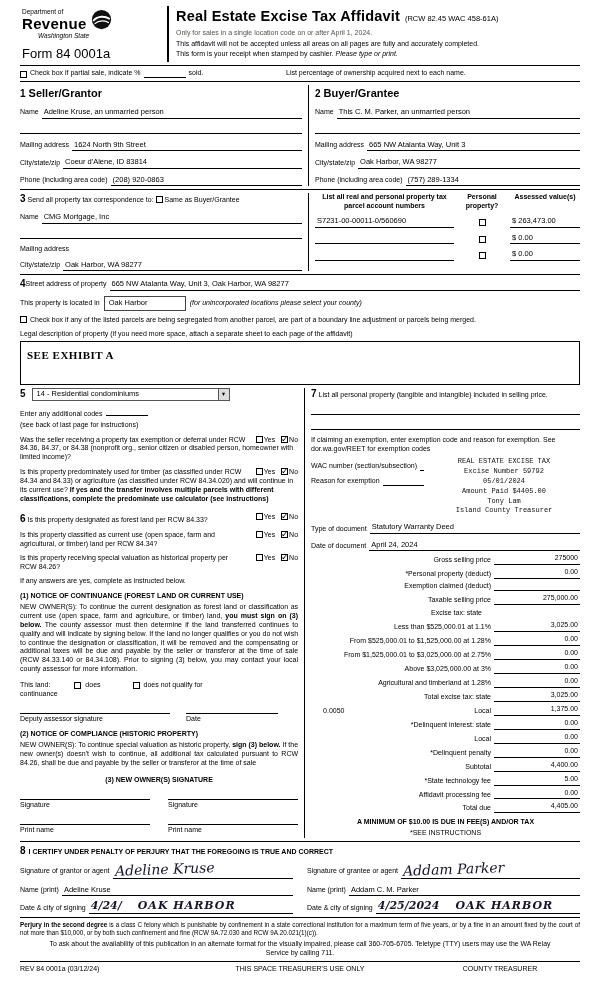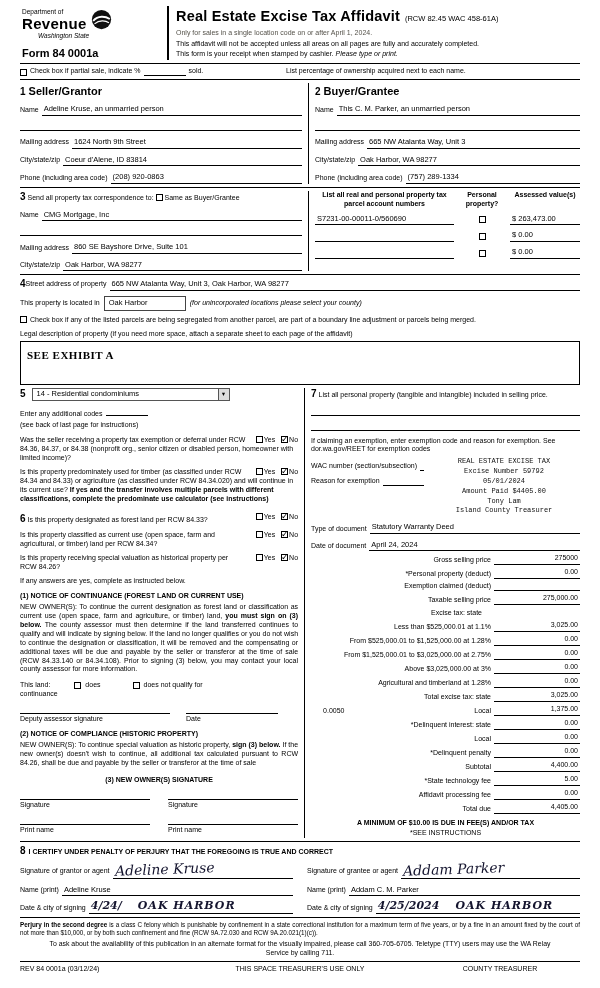--- a/index.html
+++ b/index.html
@@ -10,21 +10,21 @@
   padding:6px 10px 0;position:relative;overflow:hidden;}
 
 
 .hdr{display:flex;align-items:stretch;}
 .hdr-left{width:140px;padding:2px 0 0 2px;}
 .logo-row{display:flex;align-items:flex-start;gap:4px;}
 .dept-of{font-size:6.5px;}
 .revenue{font-size:15px;font-weight:bold;letter-spacing:.3px;line-height:1;}
 .logo-mark{width:21px;height:21px;margin-top:1px;flex:none;}
 .wastate{font-size:6.5px;font-style:italic;margin:1px 0 0 16px;}
-.formno{font-size:11px;font-weight:bold;margin-top:5px;}
+.formno{font-size:13px;font-weight:normal;margin-top:5px;}
 .hdr-div{width:2px;background:#000;margin:0 7px;}
 .hdr-right{flex:1;padding-top:1px;}
 .title{font-size:14.5px;font-weight:bold;letter-spacing:.2px;}
 .titleref{font-size:7.5px;margin-left:3px;}
 .hnote{margin-top:2px;}
 .hnote-gray{color:#55524a;margin-top:3px;}
 .italic{font-style:italic;}
 .bold{font-weight:bold;}
 
 .rule{border:none;border-top:1px solid #000;margin:3px 0;}
@@ -235,21 +235,20 @@
         <span class="cb"></span>
         <span>Same as Buyer/Grantee</span>
       </div>
       <div class="frow">
           <span class="lbl">Name</span>
           <span class="val">CMG Mortgage, Inc</span>
         </div>
       <div class="blankline"></div>
       <div class="frow">
           <span class="lbl">Mailing address</span>
-          <span class="val">860 SE Bayshore Drive, Suite 101</span>
         </div>
       <div class="frow">
           <span class="lbl">City/state/zip</span>
           <span class="val">Oak Harbor, WA 98277</span>
         </div>
     </div>
     <div class="cr">
       <div class="pthead">
         <div class="pt-c1">List all real and personal property tax parcel account numbers</div>
         <div class="pt-c2">Personal property?</div>

